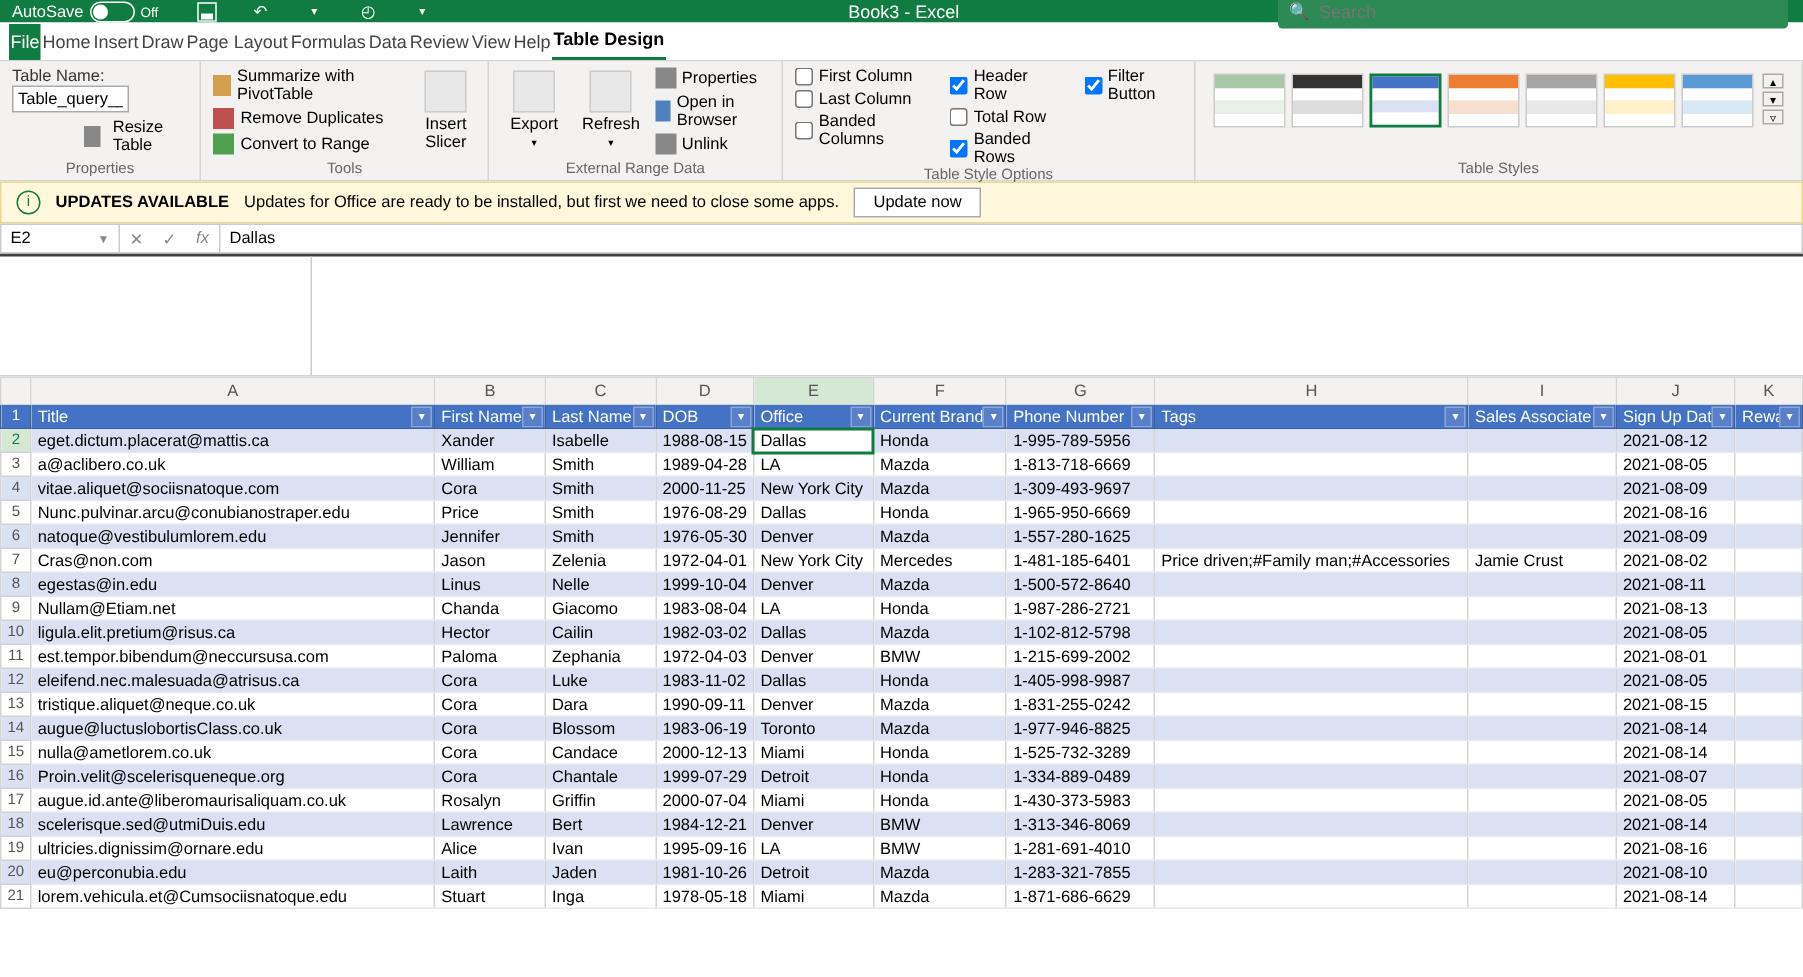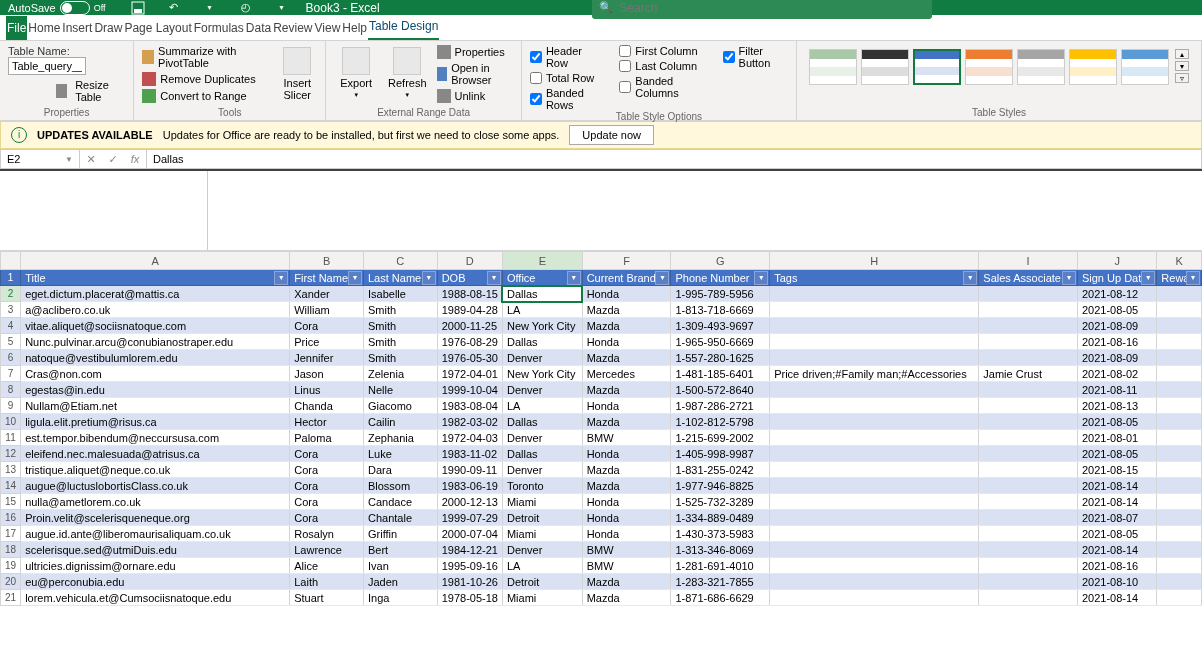--- a/index.html
+++ b/index.html
@@ -4,29 +4,29 @@
 <style>
 * { margin:0; padding:0; box-sizing:border-box; font-family:"Segoe UI",Arial,sans-serif; }
 body { background:#fff; font-size:11px; overflow:hidden; width:1202px; height:651px; }
 
 
 .title-bar { height:15px; background:#107C41; display:flex; align-items:center; color:#fff;gap:12px; }
 .autosave { display:flex; align-items:center; gap:4px; padding:0 8px; font-size:11px; }
 .autosave-toggle { width:30px; height:14px; border:1px solid #fff; border-radius:7px; position:relative; display:inline-flex; align-items:center; justify-content:flex-start; }
 .autosave-toggle::before { content:""; width:10px; height:10px; background:#fff; border-radius:50%; margin-left:1px; }
 .qa-icon { width:24px; height:24px; display:flex; align-items:center; justify-content:center; cursor:pointer; }
-.doc-title { flex:0 0 auto; font-size:12px; }
+.doc-title { flex:0 0 auto; margin-left:260px; font-size:12px; }
 .search-box { margin-left:200px; width:340px; height:22px; background:#2d8a54; border-radius:3px; display:flex; align-items:center; padding:0 8px; color:#d0e8d8; }
 .search-box input { background:transparent; border:none; color:#fff; outline:none; margin-left:6px; font-size:12px; width:100%; }
 
 
 .ribbon-tabs { height:26px; display:flex; align-items:flex-end; background:#fff; border-bottom:1px solid #d4d4d4; padding-left:6px; }
 .ribbon-tab { padding:5px 1px; font-size:12px; color:#444; cursor:pointer; }
 .ribbon-tab.file { background:#107C41; color:#fff; }
-.ribbon-tab.active { color:#0c4a6e; border-bottom:2px solid #107C41; font-weight:400;margin-top:28px; }
+.ribbon-tab.active { color:#000000; border-bottom:2px solid #107C41; font-weight:700;margin-top:28px; }
 
 
 .ribbon { height:80px; background:#f3f2f1; display:flex; border-bottom:1px solid #d4d4d4; }
 .ribbon-group { border-right:1px solid #d4d4d4; padding:4px 8px 2px; display:flex; flex-direction:column; justify-content:space-between; }
 .ribbon-group-label { text-align:center; font-size:10px; color:#666; }
 .props-grp .tname-lbl { font-size:11px; color:#333; }
 .props-grp input { width:78px; height:18px; border:1px solid #aaa; font-size:11px; padding:0 3px; }
 .props-grp .resize { font-size:11px; margin-top:4px; cursor:pointer; display:flex; align-items:center; gap:8px;margin-left:48px; }
 .tools-col { display:flex; flex-direction:column; gap:3px; }
 .tools-col div { font-size:11px; cursor:pointer; display:flex; align-items:center; gap:4px; }
@@ -176,49 +176,49 @@
             <span>Unlink</span>
           </div>
       </div>
     </div>
     <div class="ribbon-group-label">External Range Data</div>
   </div>
   <div class="ribbon-group">
     <div style="display:flex;gap:16px">
       <div class="checks">
         <label>
-            <input type="checkbox" checked="" style="">
-            <span>Header Row</span>
-          </label>
-        <label>
-            <input type="checkbox" style="">
-            <span>Total Row</span>
-          </label>
-        <label>
-            <input type="checkbox" checked="" style="">
-            <span>Banded Rows</span>
-          </label>
-      </div>
-      <div class="checks">
-        <label>
             <input type="checkbox" style="">
             <span>First Column</span>
           </label>
         <label>
             <input type="checkbox" style="">
             <span>Last Column</span>
           </label>
         <label>
             <input type="checkbox" style="">
             <span>Banded Columns</span>
           </label>
       </div>
       <div class="checks">
         <label>
             <input type="checkbox" checked="" style="">
+            <span>Header Row</span>
+          </label>
+        <label>
+            <input type="checkbox" style="">
+            <span>Total Row</span>
+          </label>
+        <label>
+            <input type="checkbox" checked="" style="">
+            <span>Banded Rows</span>
+          </label>
+      </div>
+      <div class="checks">
+        <label>
+            <input type="checkbox" checked="" style="">
             <span>Filter Button</span>
           </label>
       </div>
     </div>
     <div class="ribbon-group-label">Table Style Options</div>
   </div>
   <div class="ribbon-group" style="flex:1">
     <div class="style-gallery">
       <div class="tstyle">
           <div style="background:#a8c8a8"></div>

